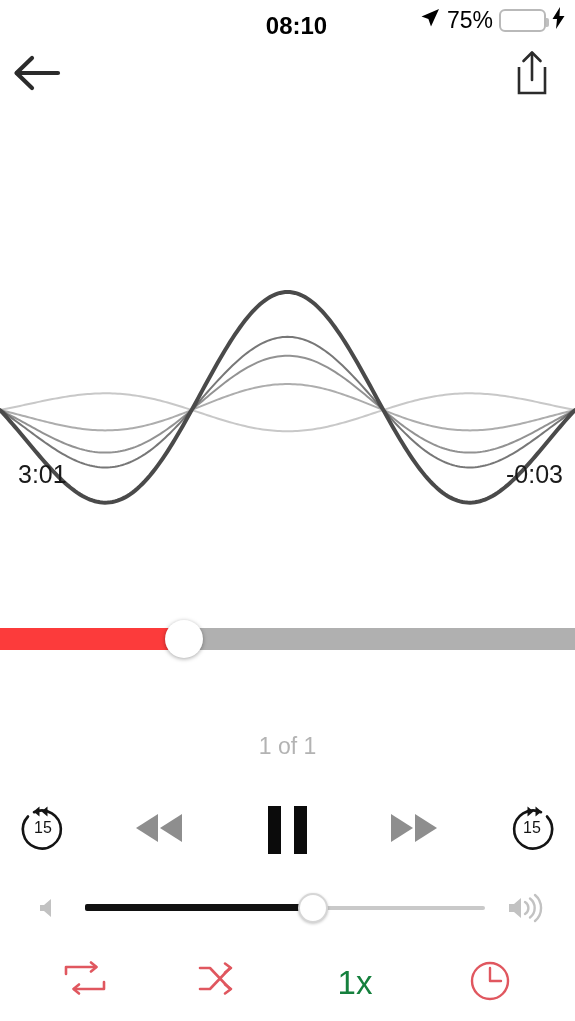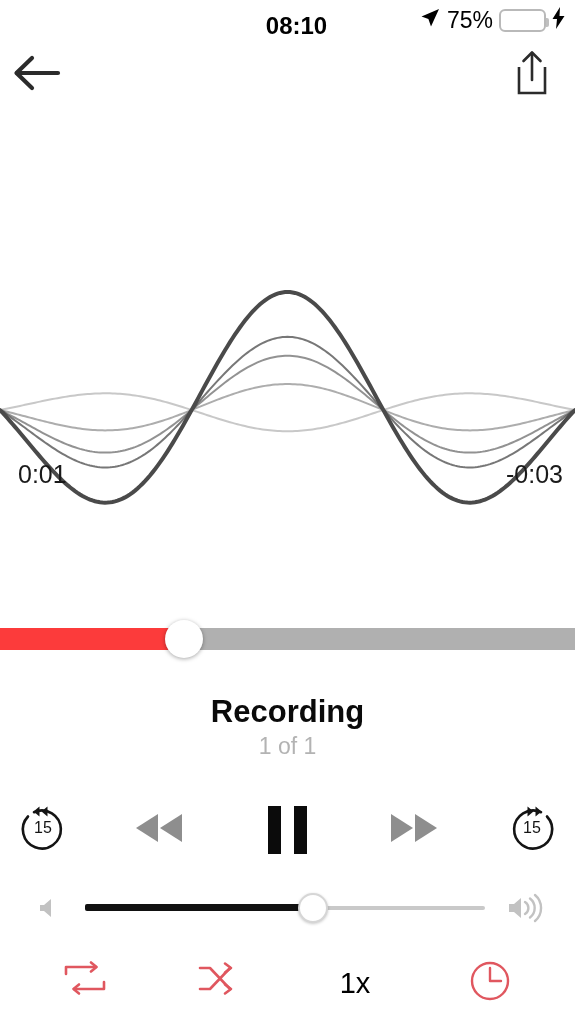--- a/index.html
+++ b/index.html
@@ -167,21 +167,21 @@
   .bottombar {
     position: absolute; top: 945px; left: 0;
     width: 575px; height: 76px;
   }
   .b-btn {
     position: absolute; top: 0; height: 76px; width: 100px;
     display: flex; align-items: center; justify-content: center;
     cursor: pointer;
   }
   .speed-label {
-    font-size: 29px; color: #000000; font-weight: 500;
+    font-size: 33px; color: #15803d; font-weight: 500;
   }
 </style>
 </head>
 <body>
 
 <div class="phone">
 
   <div class="statusbar">
     <div class="sb-center">
       <span class="sb-time">08:10</span>
@@ -226,31 +226,30 @@
   </div>
 
   <div class="wave-area">
     <svg class="wave-svg" viewBox="0 0 575 240" preserveAspectRatio="none" id="wavesvg">
         <path d="M0.00 140.00L2.50 139.52L5.00 139.02L7.50 138.52L10.00 138.01L12.50 137.49L15.00 136.97L17.50 136.44L20.00 135.90L22.50 135.37L25.00 134.83L27.50 134.29L30.00 133.75L32.50 133.21L35.00 132.67L37.50 132.14L40.00 131.61L42.50 131.09L45.00 130.58L47.50 130.07L50.00 129.58L52.50 129.09L55.00 128.62L57.50 128.16L60.00 127.71L62.50 127.28L65.00 126.87L67.50 126.47L70.00 126.10L72.50 125.74L75.00 125.40L77.50 125.09L80.00 124.80L82.50 124.53L85.00 124.29L87.50 124.07L90.00 123.88L92.50 123.71L95.00 123.58L97.50 123.47L100.00 123.39L102.50 123.34L105.00 123.32L107.50 123.33L110.00 123.37L112.50 123.44L115.00 123.55L117.50 123.68L120.00 123.85L122.50 124.04L125.00 124.27L127.50 124.53L130.00 124.82L132.50 125.14L135.00 125.50L137.50 125.88L140.00 126.29L142.50 126.73L145.00 127.20L147.50 127.70L150.00 128.22L152.50 128.77L155.00 129.34L157.50 129.94L160.00 130.57L162.50 131.21L165.00 131.88L167.50 132.57L170.00 133.28L172.50 134.00L175.00 134.74L177.50 135.50L180.00 136.27L182.50 137.05L185.00 137.84L187.50 138.65L190.00 139.46L192.50 140.27L195.00 141.09L197.50 141.92L200.00 142.75L202.50 143.57L205.00 144.40L207.50 145.22L210.00 146.04L212.50 146.85L215.00 147.65L217.50 148.44L220.00 149.23L222.50 149.99L225.00 150.75L227.50 151.49L230.00 152.21L232.50 152.91L235.00 153.59L237.50 154.26L240.00 154.89L242.50 155.51L245.00 156.09L247.50 156.66L250.00 157.19L252.50 157.69L255.00 158.17L257.50 158.61L260.00 159.02L262.50 159.40L265.00 159.74L267.50 160.05L270.00 160.33L272.50 160.57L275.00 160.77L277.50 160.94L280.00 161.07L282.50 161.17L285.00 161.22L287.50 161.24L290.00 161.22L292.50 161.17L295.00 161.07L297.50 160.94L300.00 160.77L302.50 160.57L305.00 160.33L307.50 160.05L310.00 159.74L312.50 159.40L315.00 159.02L317.50 158.61L320.00 158.17L322.50 157.69L325.00 157.19L327.50 156.66L330.00 156.09L332.50 155.51L335.00 154.89L337.50 154.26L340.00 153.59L342.50 152.91L345.00 152.21L347.50 151.49L350.00 150.75L352.50 149.99L355.00 149.23L357.50 148.44L360.00 147.65L362.50 146.85L365.00 146.04L367.50 145.22L370.00 144.40L372.50 143.57L375.00 142.75L377.50 141.92L380.00 141.09L382.50 140.27L385.00 139.46L387.50 138.65L390.00 137.84L392.50 137.05L395.00 136.27L397.50 135.50L400.00 134.74L402.50 134.00L405.00 133.28L407.50 132.57L410.00 131.88L412.50 131.21L415.00 130.57L417.50 129.94L420.00 129.34L422.50 128.77L425.00 128.22L427.50 127.70L430.00 127.20L432.50 126.73L435.00 126.29L437.50 125.88L440.00 125.50L442.50 125.14L445.00 124.82L447.50 124.53L450.00 124.27L452.50 124.04L455.00 123.85L457.50 123.68L460.00 123.55L462.50 123.44L465.00 123.37L467.50 123.33L470.00 123.32L472.50 123.34L475.00 123.39L477.50 123.47L480.00 123.58L482.50 123.71L485.00 123.88L487.50 124.07L490.00 124.29L492.50 124.53L495.00 124.80L497.50 125.09L500.00 125.40L502.50 125.74L505.00 126.10L507.50 126.47L510.00 126.87L512.50 127.28L515.00 127.71L517.50 128.16L520.00 128.62L522.50 129.09L525.00 129.58L527.50 130.07L530.00 130.58L532.50 131.09L535.00 131.61L537.50 132.14L540.00 132.67L542.50 133.21L545.00 133.75L547.50 134.29L550.00 134.83L552.50 135.37L555.00 135.90L557.50 136.44L560.00 136.97L562.50 137.49L565.00 138.01L567.50 138.52L570.00 139.02L572.50 139.52L575.00 140.00" stroke="#4a4a4a" stroke-width="2" stroke-opacity="0.3" fill="none" stroke-linecap="round"></path>
         <path d="M0.00 140.00L2.50 140.59L5.00 141.19L7.50 141.81L10.00 142.43L12.50 143.07L15.00 143.71L17.50 144.36L20.00 145.01L22.50 145.66L25.00 146.32L27.50 146.98L30.00 147.64L32.50 148.30L35.00 148.95L37.50 149.60L40.00 150.25L42.50 150.89L45.00 151.51L47.50 152.13L50.00 152.74L52.50 153.33L55.00 153.91L57.50 154.47L60.00 155.02L62.50 155.54L65.00 156.05L67.50 156.53L70.00 156.99L72.50 157.43L75.00 157.84L77.50 158.22L80.00 158.58L82.50 158.91L85.00 159.20L87.50 159.47L90.00 159.70L92.50 159.90L95.00 160.07L97.50 160.20L100.00 160.30L102.50 160.36L105.00 160.39L107.50 160.37L110.00 160.32L112.50 160.24L115.00 160.11L117.50 159.95L120.00 159.74L122.50 159.50L125.00 159.22L127.50 158.91L130.00 158.55L132.50 158.16L135.00 157.73L137.50 157.26L140.00 156.76L142.50 156.22L145.00 155.65L147.50 155.04L150.00 154.40L152.50 153.73L155.00 153.02L157.50 152.29L160.00 151.53L162.50 150.74L165.00 149.92L167.50 149.08L170.00 148.22L172.50 147.33L175.00 146.43L177.50 145.50L180.00 144.56L182.50 143.61L185.00 142.64L187.50 141.66L190.00 140.66L192.50 139.67L195.00 138.66L197.50 137.65L200.00 136.64L202.50 135.63L205.00 134.62L207.50 133.62L210.00 132.62L212.50 131.63L215.00 130.65L217.50 129.68L220.00 128.72L222.50 127.78L225.00 126.86L227.50 125.96L230.00 125.08L232.50 124.22L235.00 123.38L237.50 122.58L240.00 121.80L242.50 121.05L245.00 120.33L247.50 119.64L250.00 118.99L252.50 118.37L255.00 117.80L257.50 117.25L260.00 116.75L262.50 116.29L265.00 115.87L267.50 115.49L270.00 115.15L272.50 114.86L275.00 114.61L277.50 114.41L280.00 114.25L282.50 114.13L285.00 114.06L287.50 114.04L290.00 114.06L292.50 114.13L295.00 114.25L297.50 114.41L300.00 114.61L302.50 114.86L305.00 115.15L307.50 115.49L310.00 115.87L312.50 116.29L315.00 116.75L317.50 117.25L320.00 117.80L322.50 118.37L325.00 118.99L327.50 119.64L330.00 120.33L332.50 121.05L335.00 121.80L337.50 122.58L340.00 123.38L342.50 124.22L345.00 125.08L347.50 125.96L350.00 126.86L352.50 127.78L355.00 128.72L357.50 129.68L360.00 130.65L362.50 131.63L365.00 132.62L367.50 133.62L370.00 134.62L372.50 135.63L375.00 136.64L377.50 137.65L380.00 138.66L382.50 139.67L385.00 140.66L387.50 141.66L390.00 142.64L392.50 143.61L395.00 144.56L397.50 145.50L400.00 146.43L402.50 147.33L405.00 148.22L407.50 149.08L410.00 149.92L412.50 150.74L415.00 151.53L417.50 152.29L420.00 153.02L422.50 153.73L425.00 154.40L427.50 155.04L430.00 155.65L432.50 156.22L435.00 156.76L437.50 157.26L440.00 157.73L442.50 158.16L445.00 158.55L447.50 158.91L450.00 159.22L452.50 159.50L455.00 159.74L457.50 159.95L460.00 160.11L462.50 160.24L465.00 160.32L467.50 160.37L470.00 160.39L472.50 160.36L475.00 160.30L477.50 160.20L480.00 160.07L482.50 159.90L485.00 159.70L487.50 159.47L490.00 159.20L492.50 158.91L495.00 158.58L497.50 158.22L500.00 157.84L502.50 157.43L505.00 156.99L507.50 156.53L510.00 156.05L512.50 155.54L515.00 155.02L517.50 154.47L520.00 153.91L522.50 153.33L525.00 152.74L527.50 152.13L530.00 151.51L532.50 150.89L535.00 150.25L537.50 149.60L540.00 148.95L542.50 148.30L545.00 147.64L547.50 146.98L550.00 146.32L552.50 145.66L555.00 145.01L557.50 144.36L560.00 143.71L562.50 143.07L565.00 142.43L567.50 141.81L570.00 141.19L572.50 140.59L575.00 140.00" stroke="#4a4a4a" stroke-width="2" stroke-opacity="0.45" fill="none" stroke-linecap="round"></path>
         <path d="M0.00 140.00L2.50 141.24L5.00 142.50L7.50 143.78L10.00 145.09L12.50 146.41L15.00 147.75L17.50 149.11L20.00 150.47L22.50 151.84L25.00 153.22L27.50 154.60L30.00 155.98L32.50 157.35L35.00 158.72L37.50 160.08L40.00 161.43L42.50 162.76L45.00 164.08L47.50 165.37L50.00 166.63L52.50 167.87L55.00 169.08L57.50 170.26L60.00 171.40L62.50 172.50L65.00 173.55L67.50 174.56L70.00 175.53L72.50 176.44L75.00 177.30L77.50 178.10L80.00 178.85L82.50 179.53L85.00 180.15L87.50 180.71L90.00 181.20L92.50 181.62L95.00 181.97L97.50 182.24L100.00 182.45L102.50 182.57L105.00 182.62L107.50 182.60L110.00 182.49L112.50 182.31L115.00 182.05L117.50 181.70L120.00 181.28L122.50 180.78L125.00 180.19L127.50 179.53L130.00 178.79L132.50 177.97L135.00 177.07L137.50 176.09L140.00 175.04L142.50 173.91L145.00 172.71L147.50 171.45L150.00 170.11L152.50 168.70L155.00 167.23L157.50 165.70L160.00 164.10L162.50 162.45L165.00 160.75L167.50 158.99L170.00 157.18L172.50 155.33L175.00 153.44L177.50 151.51L180.00 149.54L182.50 147.54L185.00 145.51L187.50 143.46L190.00 141.39L192.50 139.30L195.00 137.20L197.50 135.09L200.00 132.98L202.50 130.87L205.00 128.76L207.50 126.66L210.00 124.57L212.50 122.50L215.00 120.45L217.50 118.42L220.00 116.42L222.50 114.46L225.00 112.53L227.50 110.64L230.00 108.80L232.50 107.00L235.00 105.26L237.50 103.57L240.00 101.94L242.50 100.37L245.00 98.87L247.50 97.43L250.00 96.07L252.50 94.78L255.00 93.57L257.50 92.44L260.00 91.39L262.50 90.42L265.00 89.54L267.50 88.75L270.00 88.04L272.50 87.43L275.00 86.91L277.50 86.48L280.00 86.15L282.50 85.91L285.00 85.77L287.50 85.72L290.00 85.77L292.50 85.91L295.00 86.15L297.50 86.48L300.00 86.91L302.50 87.43L305.00 88.04L307.50 88.75L310.00 89.54L312.50 90.42L315.00 91.39L317.50 92.44L320.00 93.57L322.50 94.78L325.00 96.07L327.50 97.43L330.00 98.87L332.50 100.37L335.00 101.94L337.50 103.57L340.00 105.26L342.50 107.00L345.00 108.80L347.50 110.64L350.00 112.53L352.50 114.46L355.00 116.42L357.50 118.42L360.00 120.45L362.50 122.50L365.00 124.57L367.50 126.66L370.00 128.76L372.50 130.87L375.00 132.98L377.50 135.09L380.00 137.20L382.50 139.30L385.00 141.39L387.50 143.46L390.00 145.51L392.50 147.54L395.00 149.54L397.50 151.51L400.00 153.44L402.50 155.33L405.00 157.18L407.50 158.99L410.00 160.75L412.50 162.45L415.00 164.10L417.50 165.70L420.00 167.23L422.50 168.70L425.00 170.11L427.50 171.45L430.00 172.71L432.50 173.91L435.00 175.04L437.50 176.09L440.00 177.07L442.50 177.97L445.00 178.79L447.50 179.53L450.00 180.19L452.50 180.78L455.00 181.28L457.50 181.70L460.00 182.05L462.50 182.31L465.00 182.49L467.50 182.60L470.00 182.62L472.50 182.57L475.00 182.45L477.50 182.24L480.00 181.97L482.50 181.62L485.00 181.20L487.50 180.71L490.00 180.15L492.50 179.53L495.00 178.85L497.50 178.10L500.00 177.30L502.50 176.44L505.00 175.53L507.50 174.56L510.00 173.55L512.50 172.50L515.00 171.40L517.50 170.26L520.00 169.08L522.50 167.87L525.00 166.63L527.50 165.37L530.00 164.08L532.50 162.76L535.00 161.43L537.50 160.08L540.00 158.72L542.50 157.35L545.00 155.98L547.50 154.60L550.00 153.22L552.50 151.84L555.00 150.47L557.50 149.11L560.00 147.75L562.50 146.41L565.00 145.09L567.50 143.78L570.00 142.50L572.50 141.24L575.00 140.00" stroke="#4a4a4a" stroke-width="2" stroke-opacity="0.6" fill="none" stroke-linecap="round"></path>
         <path d="M0.00 140.00L2.50 141.67L5.00 143.37L7.50 145.10L10.00 146.86L12.50 148.64L15.00 150.45L17.50 152.27L20.00 154.11L22.50 155.96L25.00 157.82L27.50 159.68L30.00 161.53L32.50 163.39L35.00 165.23L37.50 167.07L40.00 168.88L42.50 170.68L45.00 172.45L47.50 174.19L50.00 175.90L52.50 177.57L55.00 179.20L57.50 180.78L60.00 182.32L62.50 183.80L65.00 185.22L67.50 186.59L70.00 187.89L72.50 189.12L75.00 190.27L77.50 191.36L80.00 192.36L82.50 193.28L85.00 194.12L87.50 194.87L90.00 195.53L92.50 196.09L95.00 196.56L97.50 196.94L100.00 197.21L102.50 197.38L105.00 197.45L107.50 197.42L110.00 197.27L112.50 197.03L115.00 196.67L117.50 196.21L120.00 195.64L122.50 194.96L125.00 194.17L127.50 193.28L130.00 192.28L132.50 191.17L135.00 189.96L137.50 188.64L140.00 187.23L142.50 185.71L145.00 184.09L147.50 182.38L150.00 180.58L152.50 178.68L155.00 176.70L157.50 174.63L160.00 172.49L162.50 170.26L165.00 167.96L167.50 165.59L170.00 163.16L172.50 160.66L175.00 158.11L177.50 155.51L180.00 152.86L182.50 150.16L185.00 147.43L187.50 144.67L190.00 141.87L192.50 139.06L195.00 136.23L197.50 133.39L200.00 130.54L202.50 127.69L205.00 124.85L207.50 122.02L210.00 119.21L212.50 116.41L215.00 113.65L217.50 110.92L220.00 108.22L222.50 105.57L225.00 102.97L227.50 100.43L230.00 97.94L232.50 95.52L235.00 93.17L237.50 90.90L240.00 88.70L242.50 86.59L245.00 84.56L247.50 82.63L250.00 80.79L252.50 79.06L255.00 77.42L257.50 75.90L260.00 74.48L262.50 73.18L265.00 71.99L267.50 70.92L270.00 69.97L272.50 69.15L275.00 68.45L277.50 67.87L280.00 67.42L282.50 67.10L285.00 66.90L287.50 66.84L290.00 66.90L292.50 67.10L295.00 67.42L297.50 67.87L300.00 68.45L302.50 69.15L305.00 69.97L307.50 70.92L310.00 71.99L312.50 73.18L315.00 74.48L317.50 75.90L320.00 77.42L322.50 79.06L325.00 80.79L327.50 82.63L330.00 84.56L332.50 86.59L335.00 88.70L337.50 90.90L340.00 93.17L342.50 95.52L345.00 97.94L347.50 100.43L350.00 102.97L352.50 105.57L355.00 108.22L357.50 110.92L360.00 113.65L362.50 116.41L365.00 119.21L367.50 122.02L370.00 124.85L372.50 127.69L375.00 130.54L377.50 133.39L380.00 136.23L382.50 139.06L385.00 141.87L387.50 144.67L390.00 147.43L392.50 150.16L395.00 152.86L397.50 155.51L400.00 158.11L402.50 160.66L405.00 163.16L407.50 165.59L410.00 167.96L412.50 170.26L415.00 172.49L417.50 174.63L420.00 176.70L422.50 178.68L425.00 180.58L427.50 182.38L430.00 184.09L432.50 185.71L435.00 187.23L437.50 188.64L440.00 189.96L442.50 191.17L445.00 192.28L447.50 193.28L450.00 194.17L452.50 194.96L455.00 195.64L457.50 196.21L460.00 196.67L462.50 197.03L465.00 197.27L467.50 197.42L470.00 197.45L472.50 197.38L475.00 197.21L477.50 196.94L480.00 196.56L482.50 196.09L485.00 195.53L487.50 194.87L490.00 194.12L492.50 193.28L495.00 192.36L497.50 191.36L500.00 190.27L502.50 189.12L505.00 187.89L507.50 186.59L510.00 185.22L512.50 183.80L515.00 182.32L517.50 180.78L520.00 179.20L522.50 177.57L525.00 175.90L527.50 174.19L530.00 172.45L532.50 170.68L535.00 168.88L537.50 167.07L540.00 165.23L542.50 163.39L545.00 161.53L547.50 159.68L550.00 157.82L552.50 155.96L555.00 154.11L557.50 152.27L560.00 150.45L562.50 148.64L565.00 146.86L567.50 145.10L570.00 143.37L572.50 141.67L575.00 140.00" stroke="#4a4a4a" stroke-width="2" stroke-opacity="0.75" fill="none" stroke-linecap="round"></path>
         <path d="M0.00 140.00L2.50 142.69L5.00 145.43L7.50 148.22L10.00 151.06L12.50 153.94L15.00 156.85L17.50 159.80L20.00 162.76L22.50 165.74L25.00 168.74L27.50 171.74L30.00 174.73L32.50 177.72L35.00 180.70L37.50 183.66L40.00 186.59L42.50 189.48L45.00 192.34L47.50 195.15L50.00 197.90L52.50 200.60L55.00 203.22L57.50 205.78L60.00 208.26L62.50 210.65L65.00 212.94L67.50 215.14L70.00 217.24L72.50 219.22L75.00 221.09L77.50 222.83L80.00 224.45L82.50 225.94L85.00 227.29L87.50 228.50L90.00 229.56L92.50 230.47L95.00 231.23L97.50 231.83L100.00 232.27L102.50 232.55L105.00 232.66L107.50 232.61L110.00 232.38L112.50 231.98L115.00 231.41L117.50 230.66L120.00 229.74L122.50 228.65L125.00 227.38L127.50 225.94L130.00 224.32L132.50 222.53L135.00 220.58L137.50 218.46L140.00 216.17L142.50 213.72L145.00 211.12L147.50 208.36L150.00 205.45L152.50 202.39L155.00 199.19L157.50 195.86L160.00 192.40L162.50 188.81L165.00 185.10L167.50 181.28L170.00 177.35L172.50 173.33L175.00 169.21L177.50 165.01L180.00 160.74L182.50 156.39L185.00 151.98L187.50 147.53L190.00 143.02L192.50 138.48L195.00 133.92L197.50 129.34L200.00 124.74L202.50 120.15L205.00 115.57L207.50 111.00L210.00 106.46L212.50 101.96L215.00 97.50L217.50 93.09L220.00 88.75L222.50 84.48L225.00 80.28L227.50 76.18L230.00 72.17L232.50 68.27L235.00 64.47L237.50 60.80L240.00 57.26L242.50 53.85L245.00 50.58L247.50 47.47L250.00 44.50L252.50 41.70L255.00 39.07L257.50 36.61L260.00 34.32L262.50 32.22L265.00 30.31L267.50 28.58L270.00 27.05L272.50 25.72L275.00 24.59L277.50 23.66L280.00 22.93L282.50 22.42L285.00 22.10L287.50 22.00L290.00 22.10L292.50 22.42L295.00 22.93L297.50 23.66L300.00 24.59L302.50 25.72L305.00 27.05L307.50 28.58L310.00 30.31L312.50 32.22L315.00 34.32L317.50 36.61L320.00 39.07L322.50 41.70L325.00 44.50L327.50 47.47L330.00 50.58L332.50 53.85L335.00 57.26L337.50 60.80L340.00 64.47L342.50 68.27L345.00 72.17L347.50 76.18L350.00 80.28L352.50 84.48L355.00 88.75L357.50 93.09L360.00 97.50L362.50 101.96L365.00 106.46L367.50 111.00L370.00 115.57L372.50 120.15L375.00 124.74L377.50 129.34L380.00 133.92L382.50 138.48L385.00 143.02L387.50 147.53L390.00 151.98L392.50 156.39L395.00 160.74L397.50 165.01L400.00 169.21L402.50 173.33L405.00 177.35L407.50 181.28L410.00 185.10L412.50 188.81L415.00 192.40L417.50 195.86L420.00 199.19L422.50 202.39L425.00 205.45L427.50 208.36L430.00 211.12L432.50 213.72L435.00 216.17L437.50 218.46L440.00 220.58L442.50 222.53L445.00 224.32L447.50 225.94L450.00 227.38L452.50 228.65L455.00 229.74L457.50 230.66L460.00 231.41L462.50 231.98L465.00 232.38L467.50 232.61L470.00 232.66L472.50 232.55L475.00 232.27L477.50 231.83L480.00 231.23L482.50 230.47L485.00 229.56L487.50 228.50L490.00 227.29L492.50 225.94L495.00 224.45L497.50 222.83L500.00 221.09L502.50 219.22L505.00 217.24L507.50 215.14L510.00 212.94L512.50 210.65L515.00 208.26L517.50 205.78L520.00 203.22L522.50 200.60L525.00 197.90L527.50 195.15L530.00 192.34L532.50 189.48L535.00 186.59L537.50 183.66L540.00 180.70L542.50 177.72L545.00 174.73L547.50 171.74L550.00 168.74L552.50 165.74L555.00 162.76L557.50 159.80L560.00 156.85L562.50 153.94L565.00 151.06L567.50 148.22L570.00 145.43L572.50 142.69L575.00 140.00" stroke="#4a4a4a" stroke-width="4" stroke-opacity="1" fill="none" stroke-linecap="round"></path>
       </svg>
-    <span class="time-left">0:01</span>
+    <span class="time-left">3:01</span>
     <span class="time-right">-0:03</span>
   </div>
 
   <div class="scrub">
     <div class="scrub-track" style="background: rgb(176, 176, 176);"></div>
     <div class="scrub-fill" id="scrubfill" style="width: 184px; background: rgb(252, 59, 59);"></div>
     <div class="scrub-thumb" id="scrubthumb" style="left: 165px;"></div>
   </div>
 
-  <div class="title">Recording</div>
   <div class="subtitle">1 of 1</div>
 
   <div class="transport">
 
     <div class="t-btn" style="left:3px;">
       <span>
         <svg width="56" height="56" viewBox="0 0 56 56">
           <path d="M13 16.5 A19 19 0 1 0 19 12.2" stroke="#141414" stroke-width="2.6" fill="none" stroke-linecap="round"></path>
           <path d="M24.5 6.5 L18.5 11.5 L24.5 16.5 Z" fill="#141414"></path>
           <path d="M32.5 6.5 L26.5 11.5 L32.5 16.5 Z" fill="#141414"></path>

